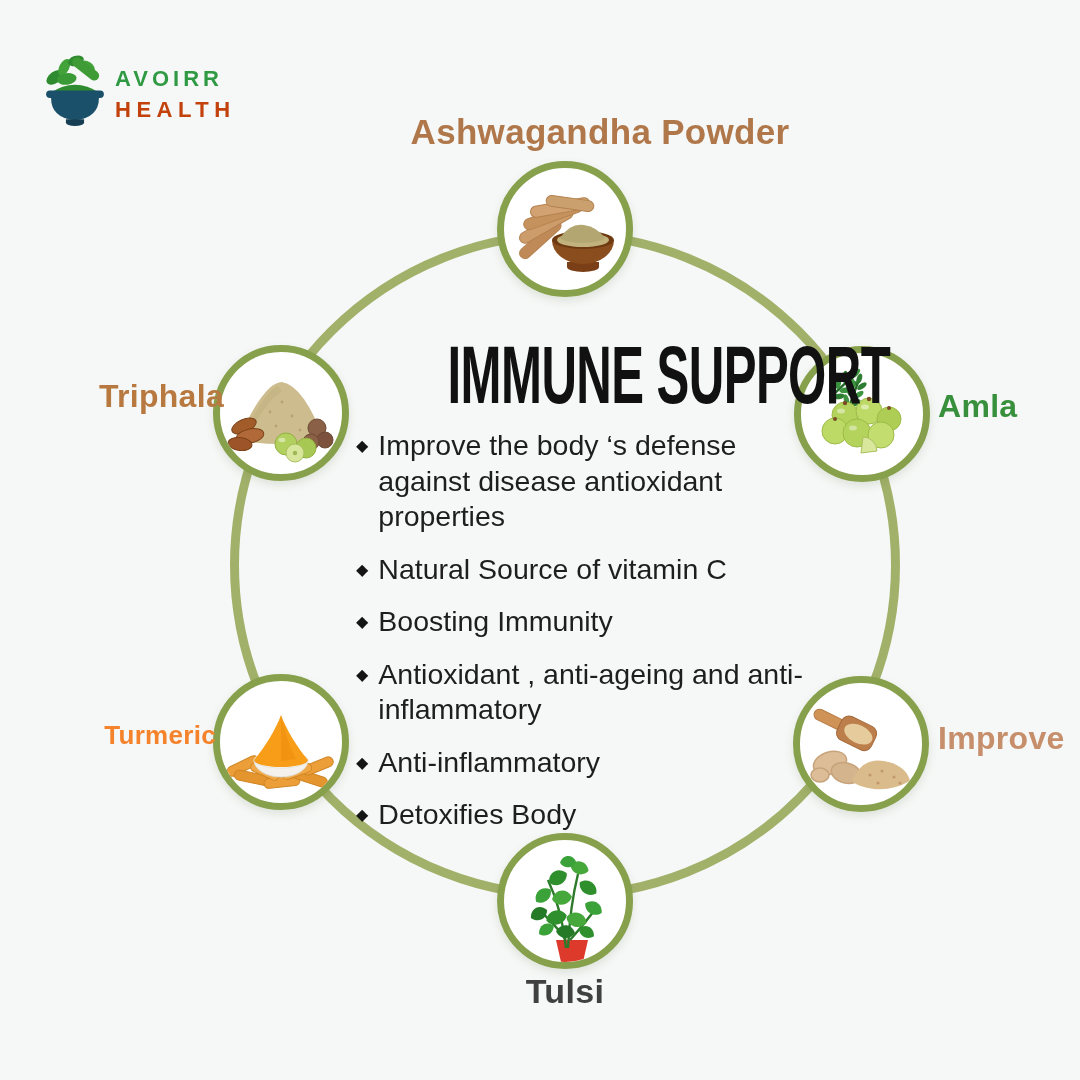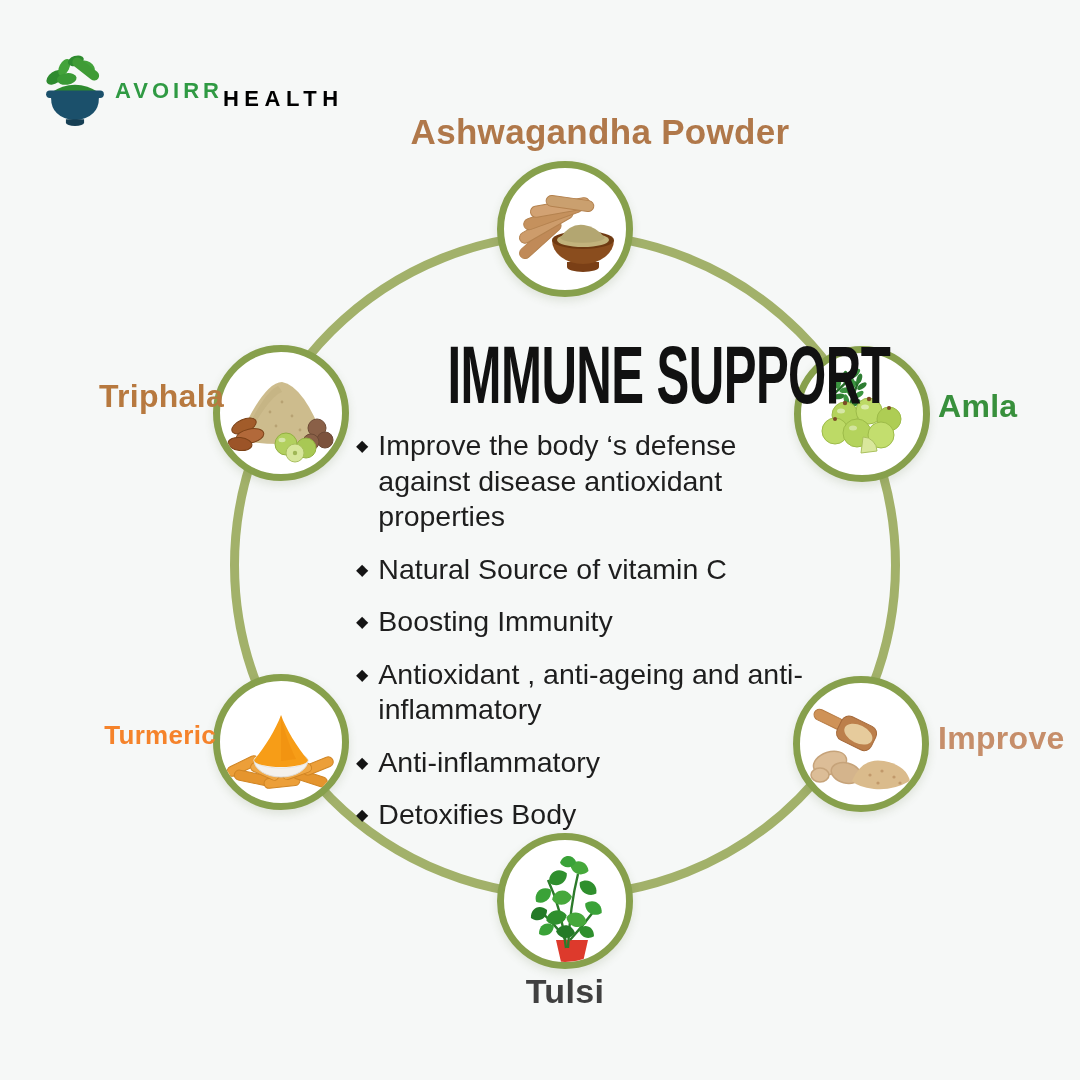--- a/index.html
+++ b/index.html
@@ -3,23 +3,23 @@
 <meta charset="utf-8">
 <style>
   html,body{margin:0;padding:0;}
   .canvas{
     position:relative; width:1080px; height:1080px; overflow:hidden;
     background:#f6f8f7;
     font-family:"Liberation Sans", sans-serif;
   }
   
   .logo{position:absolute; left:42px; top:50px; display:flex; align-items:center; gap:7px;}
-  .logo-text{display:flex; flex-direction:row; line-height:1.04; margin-top:14px;}
+  .logo-text{display:flex; flex-direction:column; line-height:1.04; margin-top:14px;}
   .brand-top{color:#2f9a43; font-weight:bold; font-size:22px; letter-spacing:4px;}
-  .brand-bottom{color:#000000; font-weight:bold; font-size:22px; letter-spacing:5.5px;margin-top:8px;}
+  .brand-bottom{color:#c2410c; font-weight:bold; font-size:22px; letter-spacing:5.5px;margin-top:8px;}
   
   .ring{position:absolute; left:230px; top:230px; width:652px; height:652px;
     border:9px solid #a2b16a; border-radius:50%;}
   
   .node{position:absolute; width:122px; height:122px; background:#ffffff;
     border:7px solid #87a04c; border-radius:50%; overflow:hidden;
     display:flex; align-items:center; justify-content:center;
     box-shadow:0 4px 10px rgba(80,100,40,.14);}
   .node svg{width:122px; height:122px; display:block;}
   .pos-top{left:497px; top:161px;}

